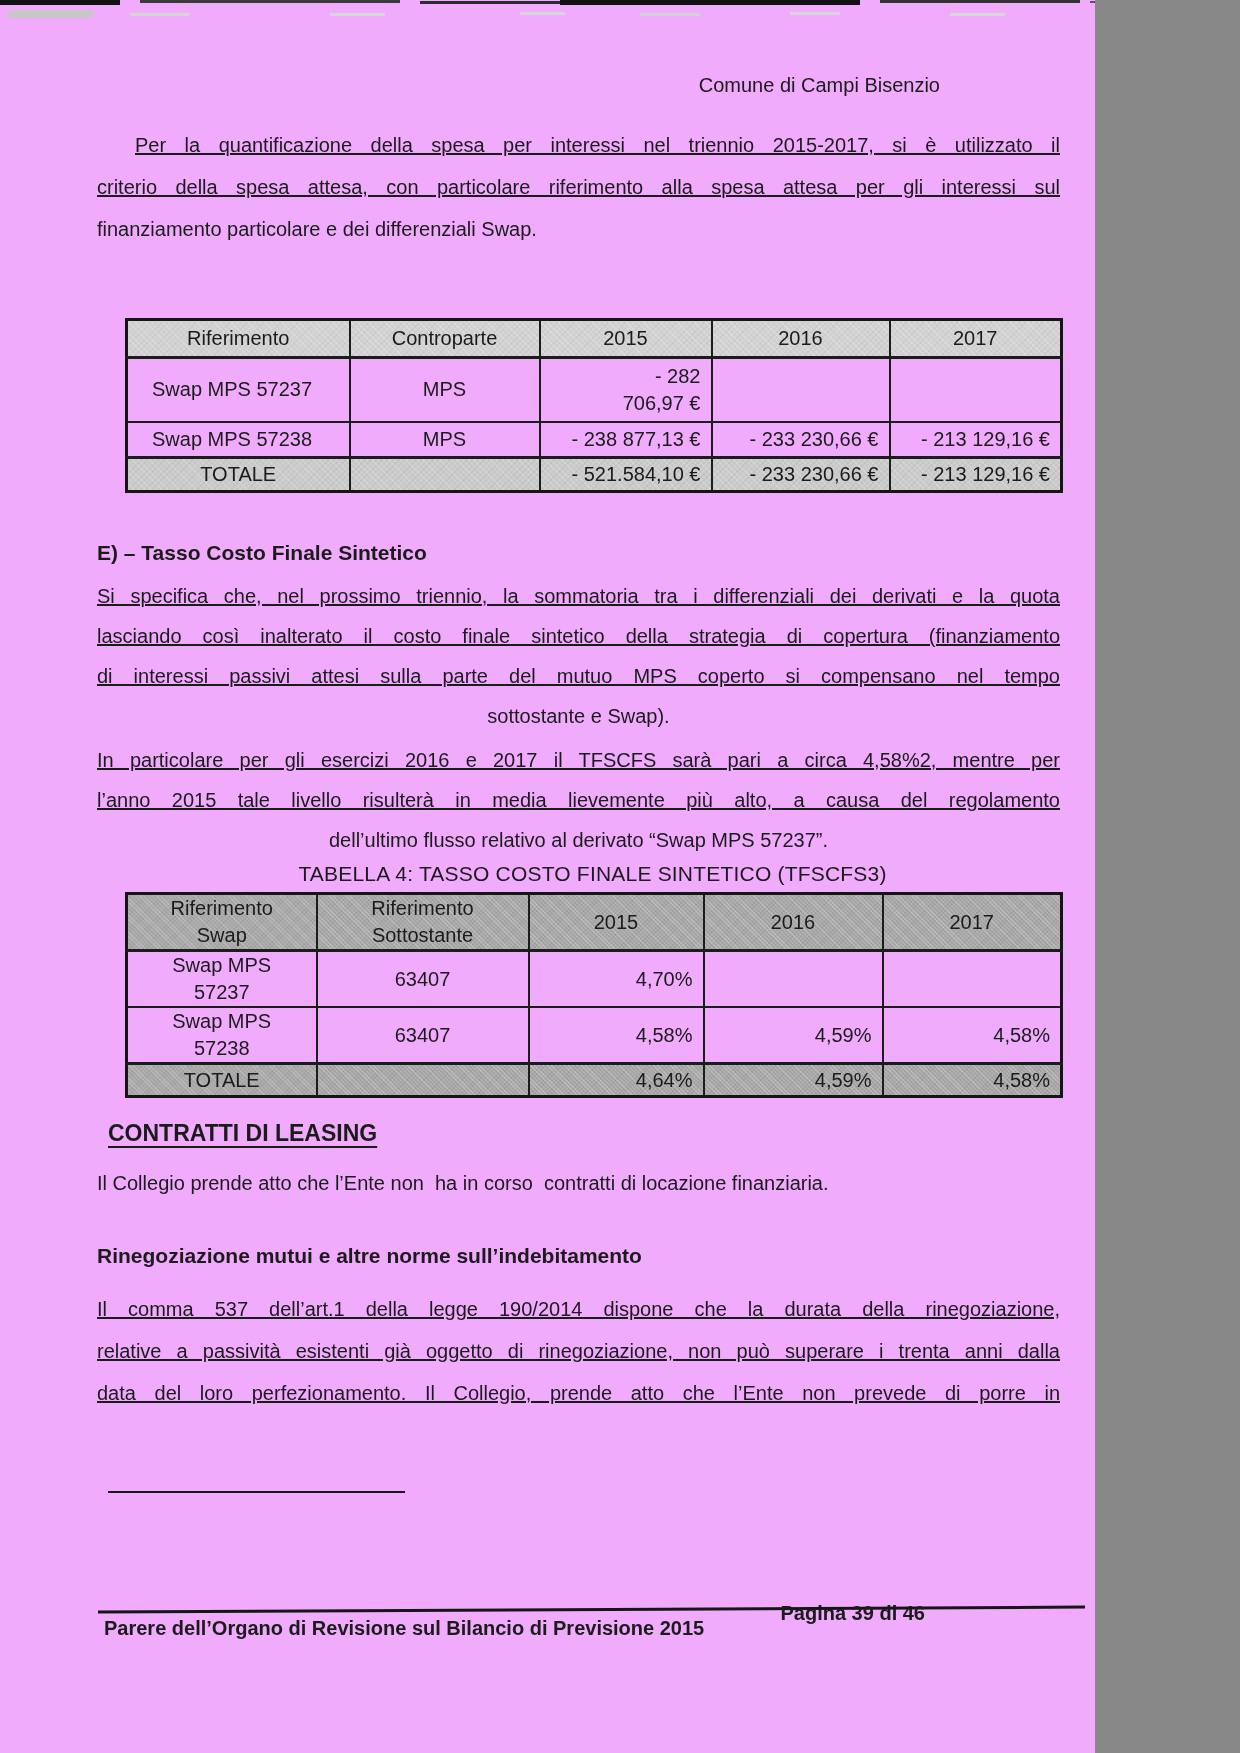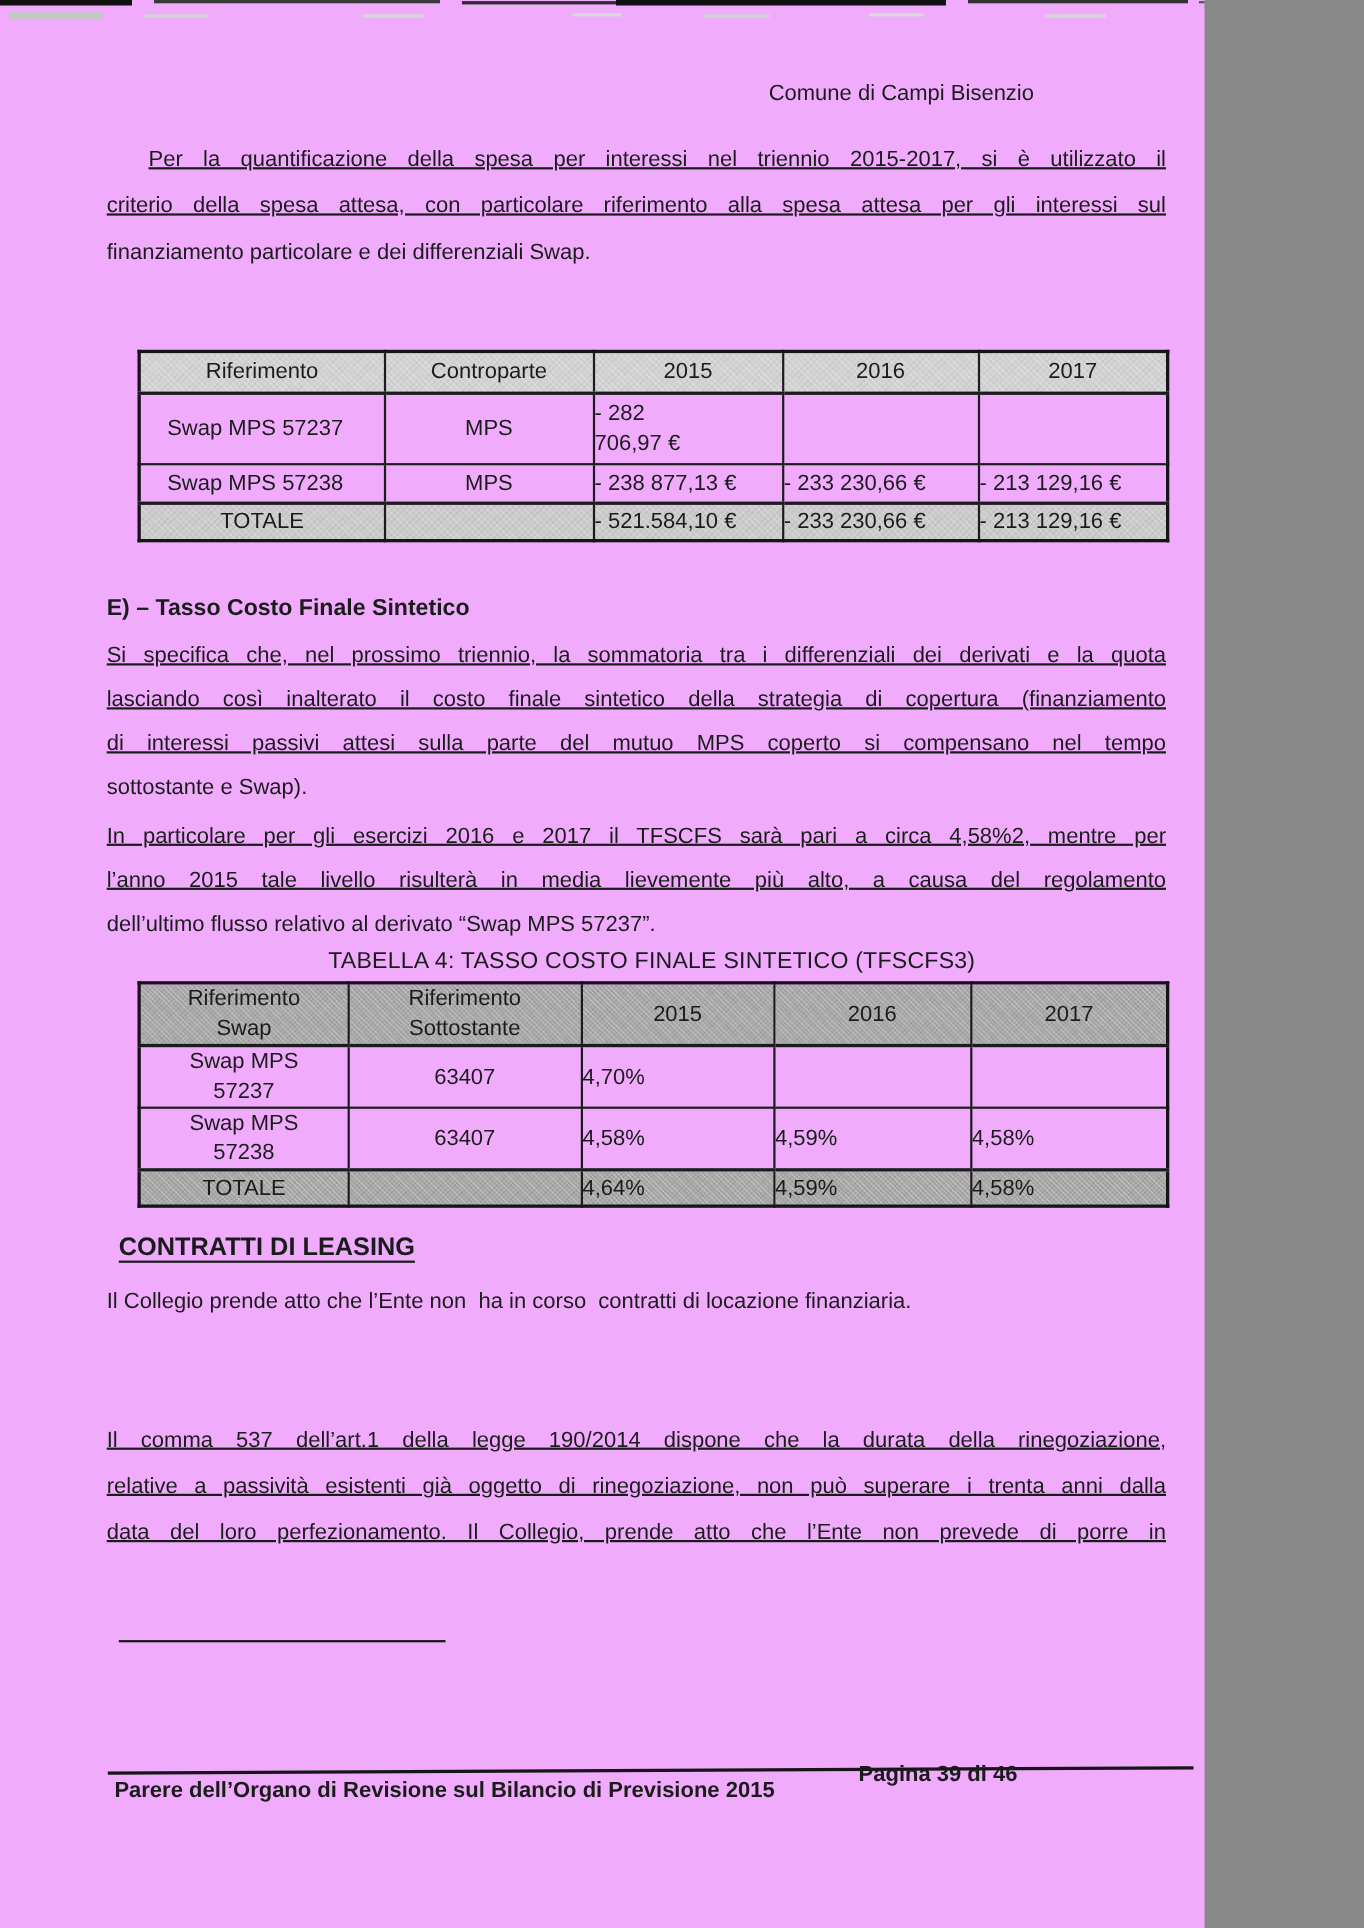--- a/index.html
+++ b/index.html
@@ -2,31 +2,31 @@
 <html><head>
 <meta charset="utf-8">
 <style>
   html,body{margin:0;padding:0;background:#888;}
   .page{position:relative;width:1095px;height:1753px;background:#f0abfc;overflow:hidden;
         font-family:"Liberation Sans", sans-serif;color:#1b1b1b;}
   .abs{position:absolute;}
   .art{position:absolute;background:#111;}
   
   .tline{width:963px;height:42px;line-height:42px;font-size:20px;white-space:nowrap;}
-  .wline{width:963px;height:42px;line-height:42px;font-size:20px;}
+  .wline{width:963px;height:42px;line-height:42px;font-size:20px;text-align:center;}
   .j{text-align:justify;text-align-last:justify;white-space:normal;text-decoration:underline;}
   .indent{padding-left:38px;width:925px;}
   .heading{font-size:21px;font-weight:bold;}
   
   table.doc{border-collapse:collapse;table-layout:fixed;border:3px solid #151515;}
   table.doc td{border:2px solid #1c1c1c;font-size:20px;vertical-align:middle;padding:0;overflow:hidden;}
   .pre{white-space:pre-line;line-height:1.35;}
   .prew{white-space:pre-wrap;}
   .ac{text-align:center;}
-  .ar{text-align:left;padding-right:10px !important;}
+  .ar{text-align:right;padding-right:10px !important;}
   .al{text-align:left;padding-left:24px !important;}
   .gray-light{background-color:#d2d2d2;
     background-image:repeating-linear-gradient(45deg, rgba(255,255,255,.25) 0 1px, transparent 1px 4px),
                      repeating-linear-gradient(-45deg, rgba(0,0,0,.05) 0 1px, transparent 1px 4px);}
   .gray-light2{background-color:#cbcbcb;
     background-image:repeating-linear-gradient(45deg, rgba(255,255,255,.22) 0 1px, transparent 1px 4px),
                      repeating-linear-gradient(-45deg, rgba(0,0,0,.06) 0 1px, transparent 1px 4px);}
   .gray-dark{background-color:#a7a7a7;
     background-image:repeating-linear-gradient(45deg, rgba(255,255,255,.28) 0 1px, transparent 1px 3px),
                      repeating-linear-gradient(-45deg, rgba(0,0,0,.08) 0 1px, transparent 1px 3px);}
@@ -162,20 +162,21 @@
       <td class="ar gray-dark" style="padding-right:14px;">4,64%</td>
       <td class="ar gray-dark" style="padding-right:14px;">4,59%</td>
       <td class="ar gray-dark" style="padding-right:14px;">4,58%</td>
     </tr>
   </tbody>
     </table>
 
   <div class="abs heading" style="left:108px;top:1120px;font-size:23px;text-decoration:underline;text-underline-offset:5px;text-decoration-thickness:2px;">CONTRATTI DI LEASING</div>
   <div class="abs prew" style="left:97px;top:1172px;font-size:20px;">Il Collegio prende atto che l’Ente non  ha in corso  contratti di locazione finanziaria.</div>
 
+  <div class="abs heading" style="left:97px;top:1244px;">Rinegoziazione mutui e altre norme sull’indebitamento</div>
   <div class="abs" style="left:97px;top:1288px;">
     <div class="wline j">Il comma 537 dell’art.1 della legge 190/2014 dispone che la durata della rinegoziazione,</div>
     <div class="wline j">relative a passività esistenti già oggetto di rinegoziazione, non può superare i trenta anni dalla</div>
     <div class="wline j">data del loro perfezionamento. Il Collegio, prende atto che l’Ente non prevede di porre in</div>
   </div>
 
   <div class="abs rule" style="left:108px;top:1491px;width:297px;height:2px;"></div>
 
   <div class="abs rule" style="left:98px;top:1608px;width:987px;height:3px;transform:rotate(-0.28deg);"></div>
   <div class="abs footer-text" style="left:104px;top:1617px;text-align:right;">Parere dell’Organo di Revisione sul Bilancio di Previsione 2015</div>

